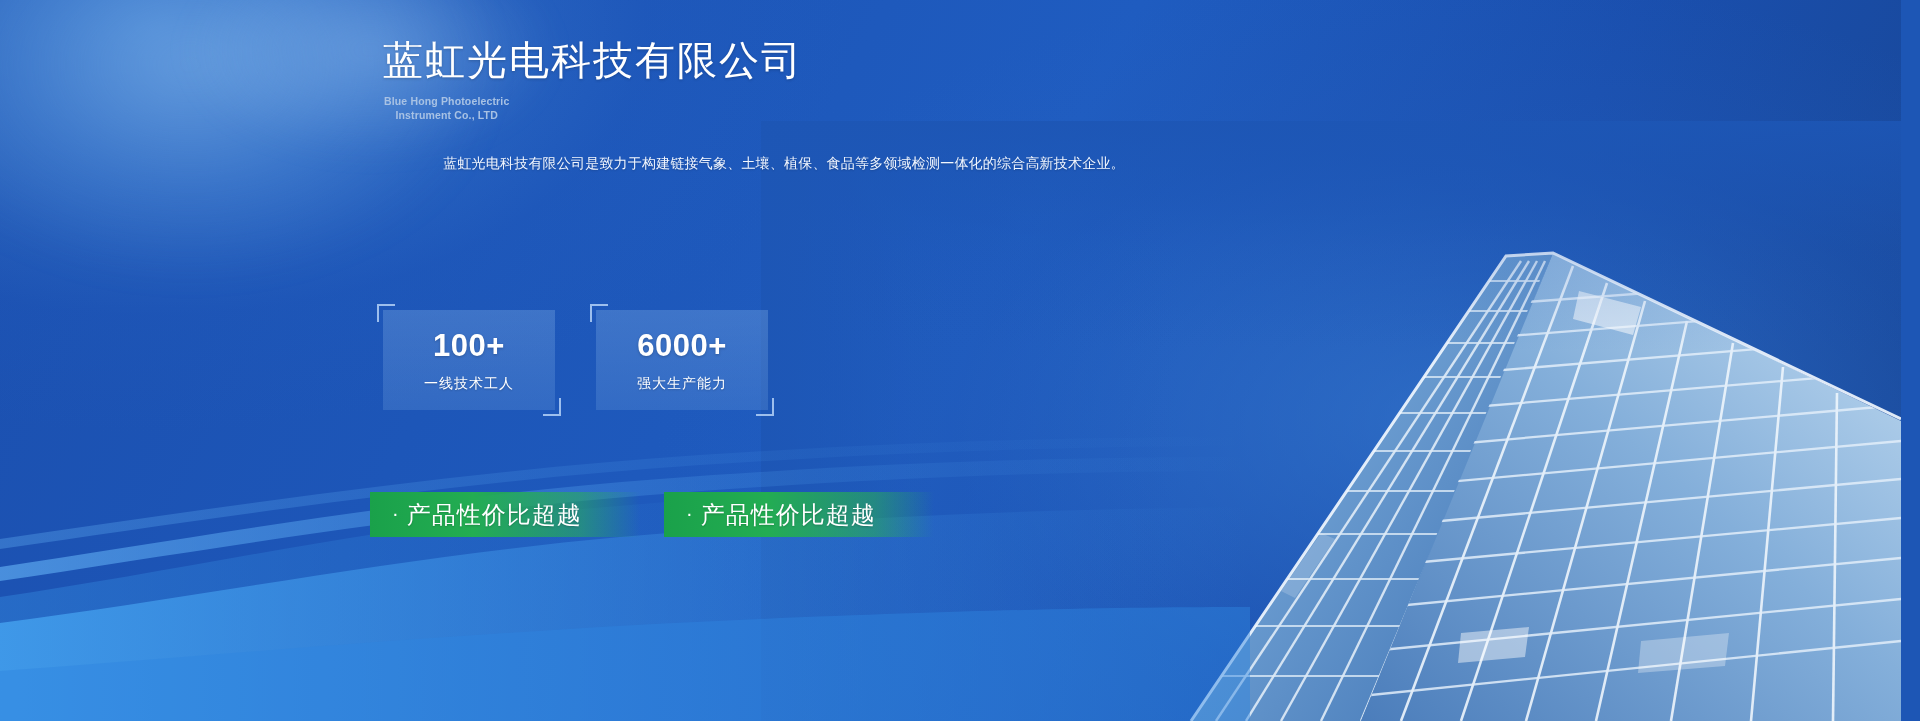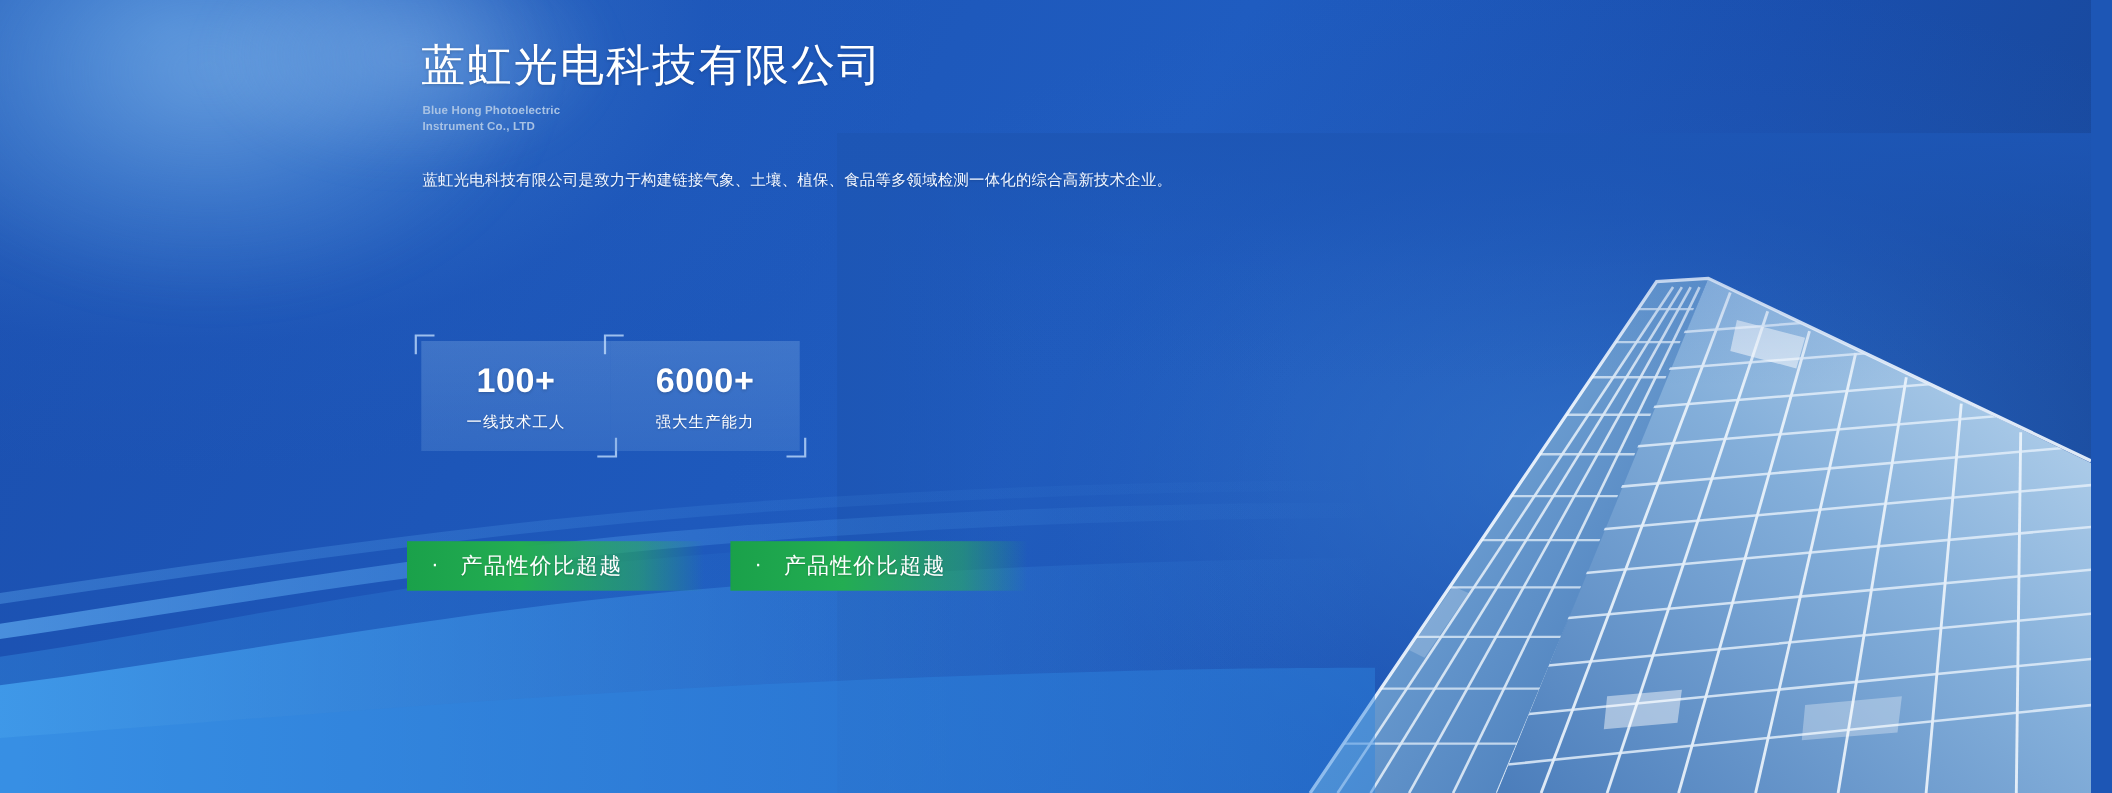--- a/index.html
+++ b/index.html
@@ -1,21 +1,21 @@
 <!DOCTYPE html>
 <html><head>
 <meta charset="utf-8">
 <style>
   html,body{margin:0;padding:0;}
   body{
     width:1920px;height:721px;overflow:hidden;
     font-family:"Liberation Sans","DejaVu Sans",sans-serif;
     background:#1d56b5;
   }
-  #stage{position:relative;width:1901px;height:721px;overflow:hidden;}
+  #stage{position:relative;width:1901px;height:721px;overflow:hidden;text-align:center;}
 
   
   .bg-base{
     position:absolute;inset:0;
     background:
       radial-gradient(1100px 620px at 76% 58%, rgba(60,130,215,.55) 0%, rgba(40,100,195,.22) 45%, rgba(0,0,0,0) 72%),
       radial-gradient(900px 520px at 8% 4%, rgba(90,160,230,.50) 0%, rgba(40,100,200,.12) 55%, rgba(0,0,0,0) 78%),
       linear-gradient(118deg, #1b4fae 0%, #1d56b8 28%, #1f5cc0 50%, #1a4fae 72%, #17448f 100%);
   }
   
@@ -60,21 +60,21 @@
   .para{
     position:absolute;left:1px;
     color:#f2f7ff;font-size:14px;line-height:30px;
     width:800px;letter-spacing:.2px;
     text-shadow:0 1px 2px rgba(0,0,0,.18);
   }
   .para.p1{top:148px;}
   .para.p2{top:212px;}
 
   
-  .stats{position:absolute;left:0px;top:310px;display:flex;}
+  .stats{position:absolute;left:0px;top:310px;display:flex;gap:41px;}
   .stat{
     position:relative;width:172px;height:100px;
     display:flex;flex-direction:column;align-items:center;justify-content:center;
     background:linear-gradient(180deg, rgba(126,172,228,.34) 0%, rgba(108,158,222,.27) 100%);
   }
   .stat .num{
     color:#ffffff;font-size:31px;font-weight:bold;line-height:1;
     letter-spacing:.5px;text-shadow:0 1px 3px rgba(0,0,0,.22);
   }
   .stat .lab{
@@ -91,22 +91,22 @@
   .tag{
     position:relative;height:45px;width:270px;
     display:flex;align-items:center;
     background:linear-gradient(90deg, #1aa14a 0%, #23ad52 38%, rgba(40,175,85,.55) 78%, rgba(46,180,90,0) 100%);
   }
   .tag .dot{
     color:#ffffff;font-size:20px;margin-left:22px;margin-right:8px;line-height:1;
     transform:translateY(-2px);
   }
   .tag .txt{
-    color:#ffffff;font-size:20px;letter-spacing:1px;
-    text-shadow:0 1px 2px rgba(0,0,0,.20);white-space:nowrap;margin-left:12px;
+    color:#ffffff;font-size:24px;letter-spacing:1px;
+    text-shadow:0 1px 2px rgba(0,0,0,.20);white-space:nowrap;
   }
 </style>
 </head>
 <body>
 
 <div id="stage">
 
   <div class="bg-base"></div>
   <div class="cloud"></div>
   <div class="cloud2"></div>

